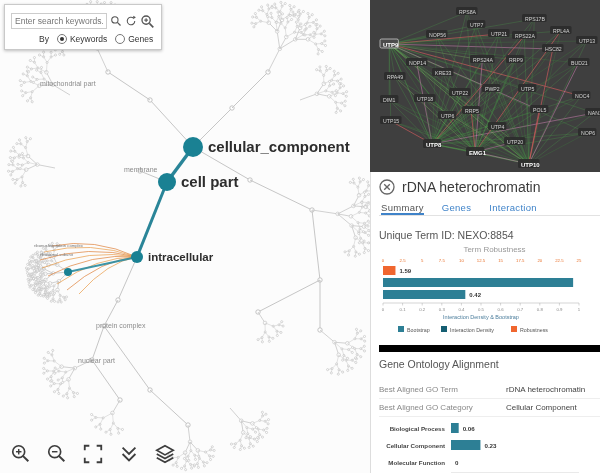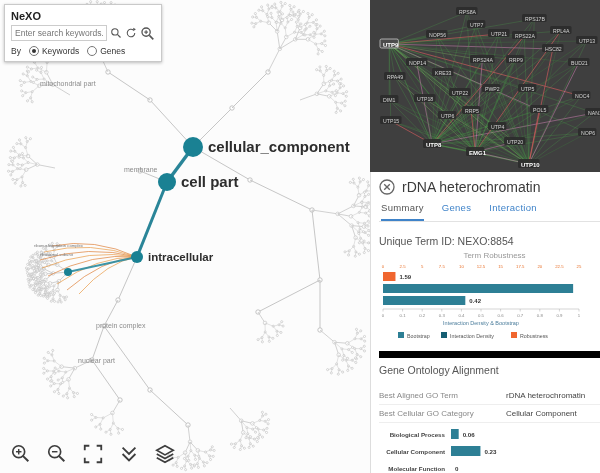--- a/index.html
+++ b/index.html
@@ -9,38 +9,38 @@
   .canvas{position:absolute;left:0;top:0;width:370px;height:473px;background:#fcfcfc;}
   #tree-svg{position:absolute;left:0;top:0;}
   
   .search-panel{position:absolute;left:4px;top:4px;width:158px;background:#fff;
      border:1px solid #c9c9c9;box-shadow:0 1px 3px rgba(0,0,0,.25);padding:5px 6px;z-index:5;box-sizing:border-box;}
   .nexo-title{font-size:11px;font-weight:bold;color:#222;}
   .search-row{display:flex;align-items:center;gap:3px;margin-top:3px;}
   .search-row input{flex:1;min-width:0;font-size:8.5px;padding:2px 3px;border:1px solid #ccc;color:#444;
      font-family:"Liberation Sans",sans-serif;}
   .sp-icon{display:inline-flex;cursor:pointer;}
-  .by-row{margin-top:5px;display:flex;align-items:center;gap:8px;font-size:8.5px;color:#333;}
+  .by-row{margin-top:5px;display:flex;align-items:center;gap:8px;font-size:8.5px;color:#333;margin-left:28px;}
   .radio{display:inline-block;width:8px;height:8px;border:1px solid #777;border-radius:50%;
      margin-right:3px;vertical-align:-1px;position:relative;}
   .radio.checked::after{content:"";position:absolute;left:2px;top:2px;width:4px;height:4px;border-radius:50%;background:#333;}
   label{display:inline-flex;align-items:flex-end;cursor:pointer;}
   
   .nav-toolbar{position:absolute;left:8px;bottom:6px;display:flex;gap:10px;z-index:5;}
   .tool{width:26px;height:26px;display:flex;align-items:center;justify-content:center;cursor:pointer;background:transparent;border:none;padding:0;}
   
   .net-panel{position:absolute;left:370px;top:0;width:230px;height:172px;background:#3f3f3f;}
   
   .detail{position:absolute;left:370px;top:172px;width:248px;height:301px;background:#fff;
      border-left:1px solid #ddd;box-sizing:border-box;padding:0 8px;overflow:hidden;}
   .detail-header{display:flex;align-items:center;gap:7px;padding-top:7px;}
   .detail-header h1{font-size:14px;font-weight:400;color:#3b3b3b;margin:0;}
   .close{display:inline-flex;cursor:pointer;}
   .tabs{margin-top:7px;border-bottom:1px solid #e2e2e2;display:flex;gap:18px;padding:0 2px;}
-  .tab{font-size:9.5px;letter-spacing:.3px;color:#3f83c9;padding-bottom:6px;cursor:pointer;}
+  .tab{font-size:9.5px;letter-spacing:.3px;color:#3f83c9;cursor:pointer;}
   .tab.active{color:#555;border-bottom:2px solid #3f83c9;}
   .sect-heading{font-size:10.5px;color:#555;margin-top:7px;padding-top:6px;}
   .bordered{border-top:7px solid #000000;}
   .chart-title{font-size:8px;color:#999;text-align:center;margin:4px 0 1px;}
   .kv{margin-top:11px;}
   .kv-row{display:flex;font-size:8px;padding:4px 0;border-bottom:1px solid #eee;}
   .kv-row .k{color:#888;width:55%;}
   .kv-row .v{color:#444;width:45%;}
   #rb-svg,#go-svg{display:block;margin-top:2px;}
 </style>
@@ -1583,21 +1583,20 @@
         <text x="148" y="261.025" font-size="11.5" font-weight="600" fill="#2d2d2d">intracellular</text>
         <text x="40" y="86" font-size="7" fill="#8c8c8c">mitochondrial part</text>
         <text x="124" y="172" font-size="7" fill="#8c8c8c">membrane</text>
         <text x="96" y="328" font-size="7" fill="#8c8c8c">protein complex</text>
         <text x="78" y="363" font-size="7" fill="#8c8c8c">nuclear part</text>
         <text x="34" y="247" font-size="4.2" fill="#777">ribonucleoprotein complex</text>
         <text x="40" y="256" font-size="4.2" fill="#777">ribosomal subunit</text>
       </svg>
 
     <div class="search-panel">
-      <div class="nexo-title">NeXO</div>
       <div class="search-row">
         <input placeholder="Enter search keywords..." style="">
         <span class="sp-icon">
           <svg width="12" height="12" viewBox="0 0 16 16">
               <circle cx="6.5" cy="6.5" r="4.2" fill="none" stroke="#555" stroke-width="1.4"></circle>
               <line x1="9.8" y1="9.8" x2="14" y2="14" stroke="#555" stroke-width="1.6"></line>
             </svg>
         </span>
         <span class="sp-icon">
           <svg width="12" height="12" viewBox="0 0 16 16">
@@ -1935,21 +1934,21 @@
         <text x="141" y="75.5" font-size="5.3" fill="#555">Robustness</text>
       </svg>
 
     <div class="sect-heading bordered">Gene Ontology Alignment</div>
     <div class="kv">
       <div class="kv-row">
         <span class="k">Best Aligned GO Term</span>
         <span class="v">rDNA heterochromatin</span>
       </div>
       <div class="kv-row">
-        <span class="k">Best Cellular GO Category</span>
+        <span class="k">Best Aligned GO Category</span>
         <span class="v">Cellular Component</span>
       </div>
     </div>
     <svg id="go-svg" width="210" height="68">
         <text x="66" y="12" font-size="6.2" font-weight="700" fill="#444" text-anchor="end">Biological Process</text>
         <rect x="72" y="4" width="7.68" height="10" fill="#2d7f95"></rect>
         <text x="83.68" y="12" font-size="6.2" font-weight="700" fill="#333">0.06</text>
         <text x="66" y="29" font-size="6.2" font-weight="700" fill="#444" text-anchor="end">Cellular Component</text>
         <rect x="72" y="21" width="29.44" height="10" fill="#2d7f95"></rect>
         <text x="105.44" y="29" font-size="6.2" font-weight="700" fill="#333">0.23</text>

